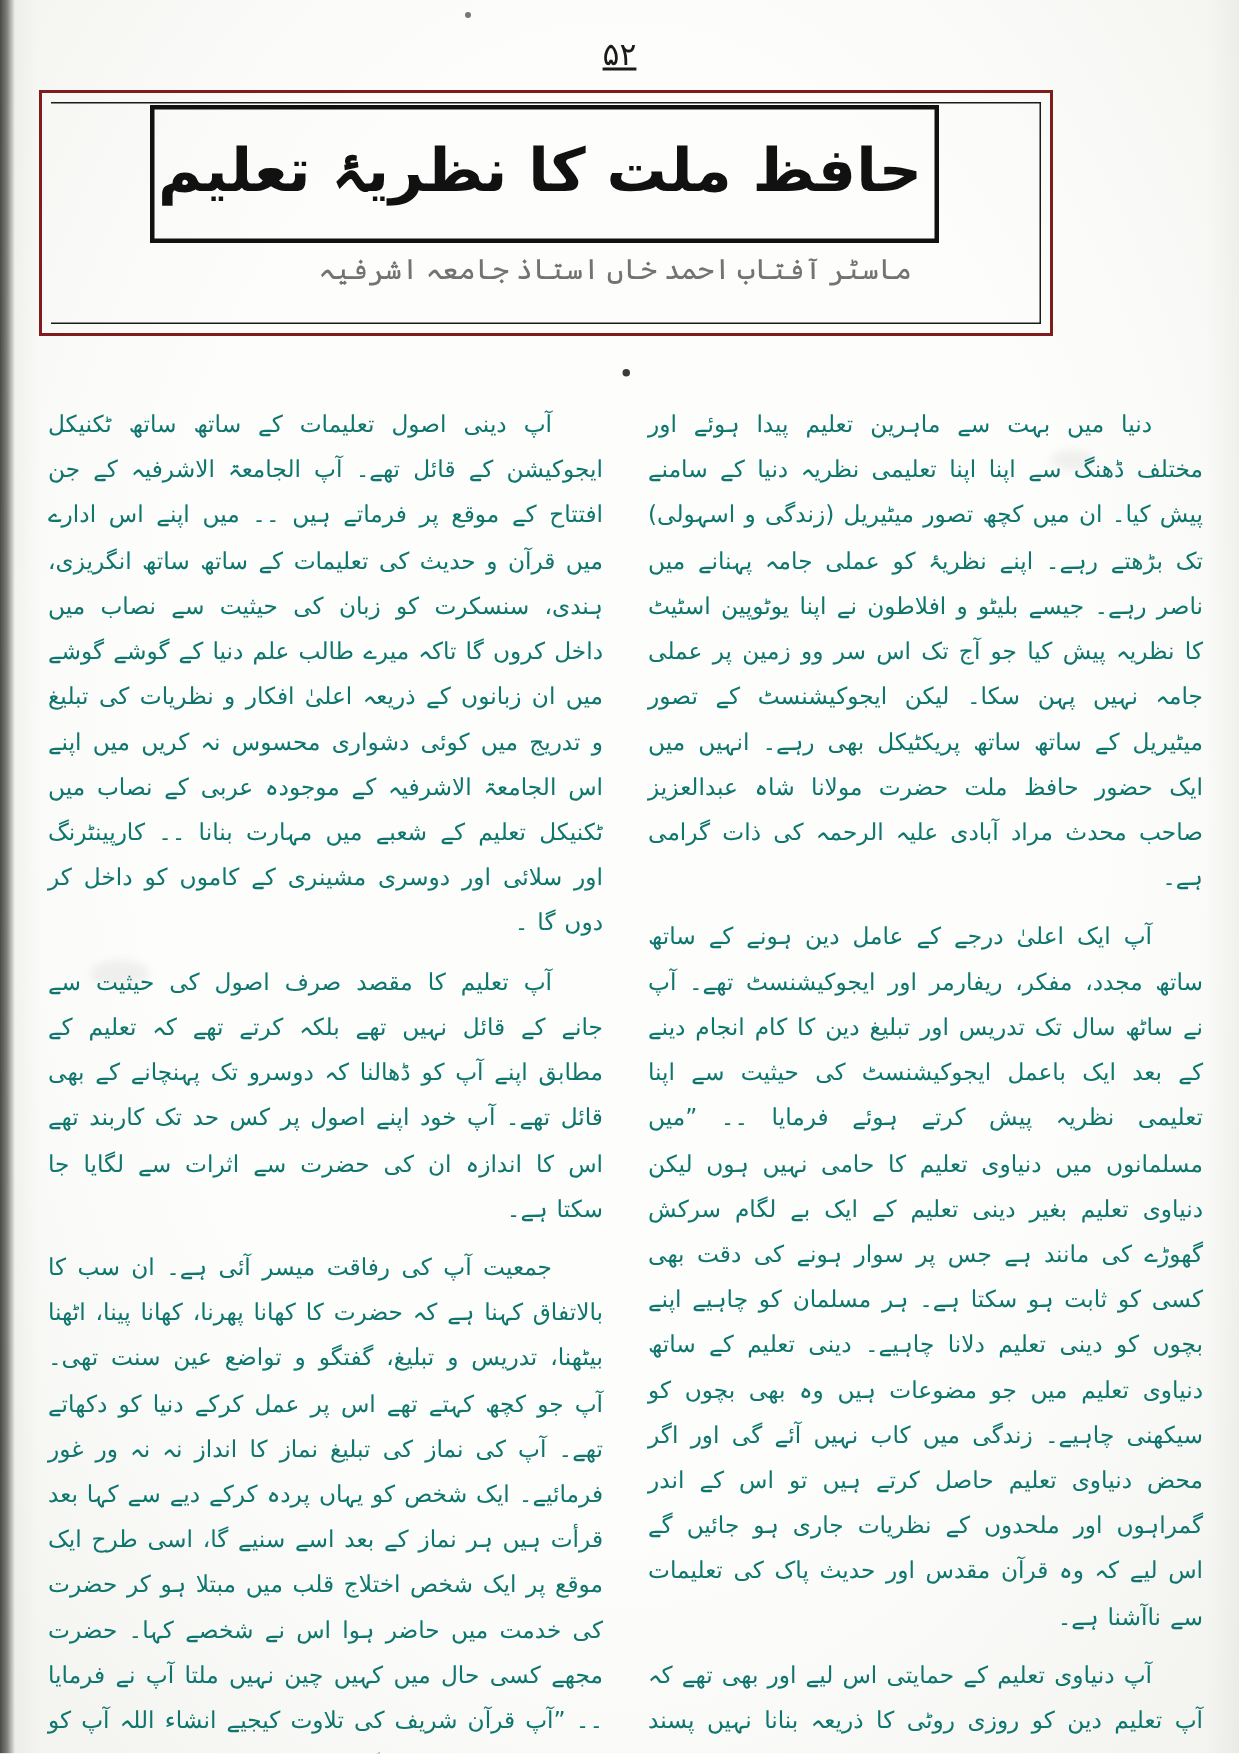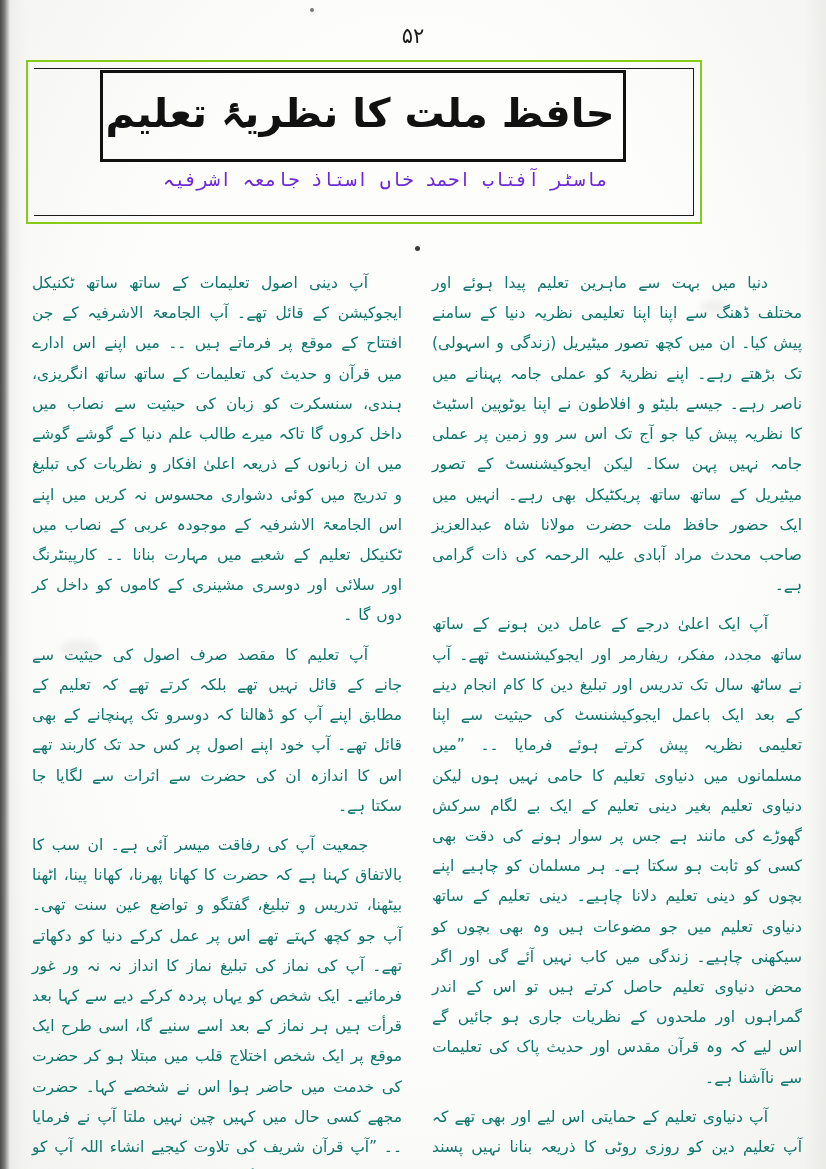--- a/index.html
+++ b/index.html
@@ -42,39 +42,40 @@
   .page-number {
     position: absolute;
     top: 24px;
     left: 0;
     width: 826px;
     text-align: center;
     font-family: "DejaVu Sans", sans-serif;
     font-size: 21px;
     color: #1a1a1a;
     letter-spacing: 1px;
+    text-decoration: underline;
   }
   .dot-mark {
     position: absolute;
     top: 8px;
     left: 310px;
     width: 4px;
     height: 4px;
     border-radius: 50%;
     background: #555;
     opacity: .8;
   }
   
   .title-frame {
     position: absolute;
     left: 26px;
     top: 60px;
     width: 672px;
     height: 160px;
-    border: 2px solid #84cc16;
+    border: 2px solid #7f1d1d;
   }
   .title-frame-inner {
     position: absolute;
     left: 6px;
     top: 6px;
     right: 6px;
     bottom: 6px;
     border: 1px solid #1b1b1b;
     border-left: none;
   }
@@ -101,23 +102,23 @@
     font-weight: bold;
     color: #111;
     letter-spacing: 2px;
     white-space: nowrap;
   }
   .byline {
     position: absolute;
     right: 92px;
     top: 106px;
     direction: rtl;
-    font-family: Liberation Mono, monospace;
+    font-family: Liberation Serif, serif;
     font-size: 19px;
-    color: #6d28d9;
+    color: #737373;
     white-space: nowrap;
   }
   .center-dot {
     position: absolute;
     left: 415px;
     top: 246px;
     width: 5px;
     height: 5px;
     border-radius: 50%;
     background: #3a3a3a;

